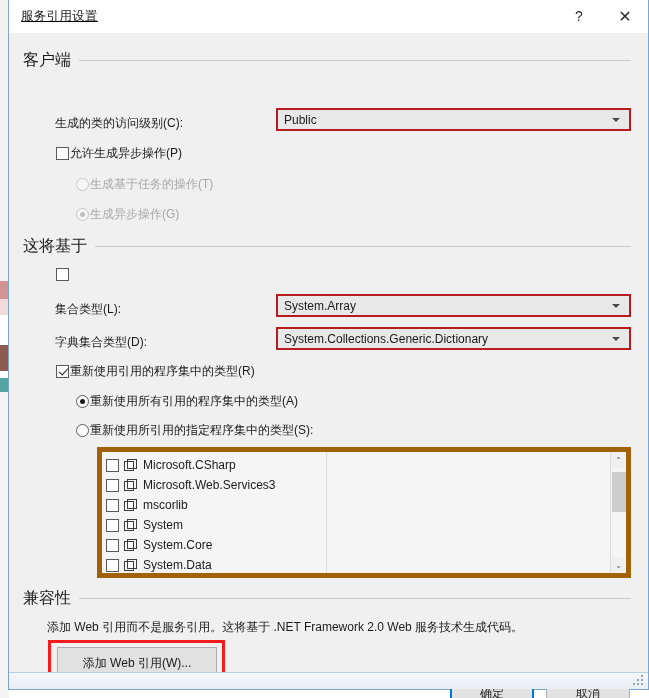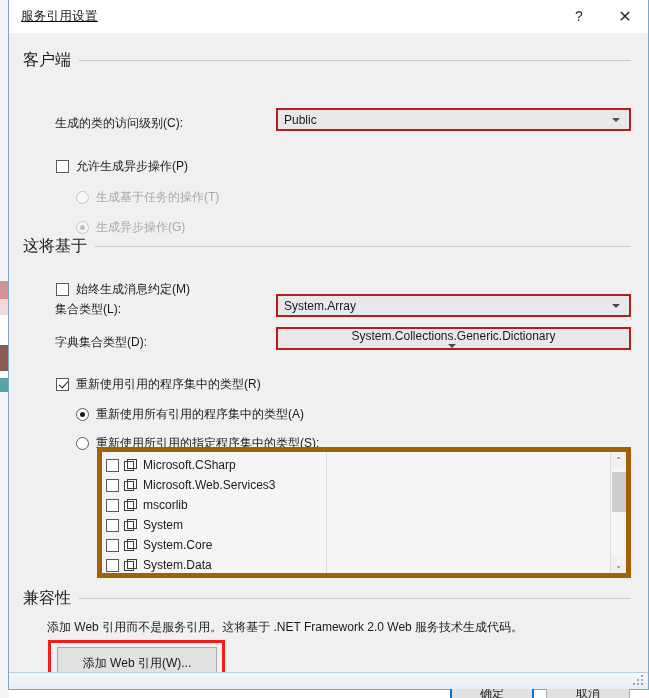--- a/index.html
+++ b/index.html
@@ -82,21 +82,21 @@
     width: 13px; height: 13px; border: 1px solid #5a5a5a; border-radius: 50%;
     background: #ffffff; display: inline-block; position: relative; flex: 0 0 auto;
   }
   .rb.on::after {
     content: ""; position: absolute; left: 3px; top: 3px;
     width: 5px; height: 5px; border-radius: 50%; background: #1a1a1a;
   }
   .rb.dim { border-color: #c6c6c6; background: #f6f6f6; }
   .rb.dim.on::after { background: #c0c0c0; }
 
-  .row { display: flex; align-items: center; gap: 7px; margin-top: 13px; }
+  .row { display: flex; align-items: center; gap: 1px; }
 
   
   .combo {
     background: #e8e8e8; border: 2px solid #b91c1c;
     height: 23px; display: flex; align-items: center;
     padding: 0 6px; position: relative;
   }
   .combo-val { font-size: 12px; color: #1a1a1a; flex: 1; }
   .combo-arrow {
     width: 0; height: 0; border-left: 4px solid transparent;
@@ -232,31 +232,30 @@
 
     <div class="group" style="left:14px; top:206px; width:608px;">
       <div class="group-head">
         <span class="group-label">这将基于</span>
         <span class="group-line"></span>
       </div>
     </div>
 
     <div class="row" style="position:absolute; left:47px; top:235px;">
       <span class="cb"></span>
-      <span class="lbl">始终生成消息约定(M)</span>
     </div>
 
     <div class="lbl" style="position:absolute; left:46px; top:268px;">集合类型(L):</div>
     <div class="combo" style="position:absolute; left:267px; top:261px; width:355px;">
       <span class="combo-val">System.Array</span>
       <span class="combo-arrow"></span>
     </div>
 
     <div class="lbl" style="position:absolute; left:46px; top:301px;">字典集合类型(D):</div>
-    <div class="combo" style="position:absolute; left:267px; top:294px; width:355px;flex-direction:column;">
+    <div class="combo" style="position:absolute; left:267px; top:294px; width:355px;">
       <span class="combo-val">System.Collections.Generic.Dictionary</span>
       <span class="combo-arrow"></span>
     </div>
 
     <div class="row" style="position:absolute; left:47px; top:330px;">
       <span class="cb checked"></span>
       <span class="lbl">重新使用引用的程序集中的类型(R)</span>
     </div>
 
     <div class="row" style="position:absolute; left:67px; top:360px;">

